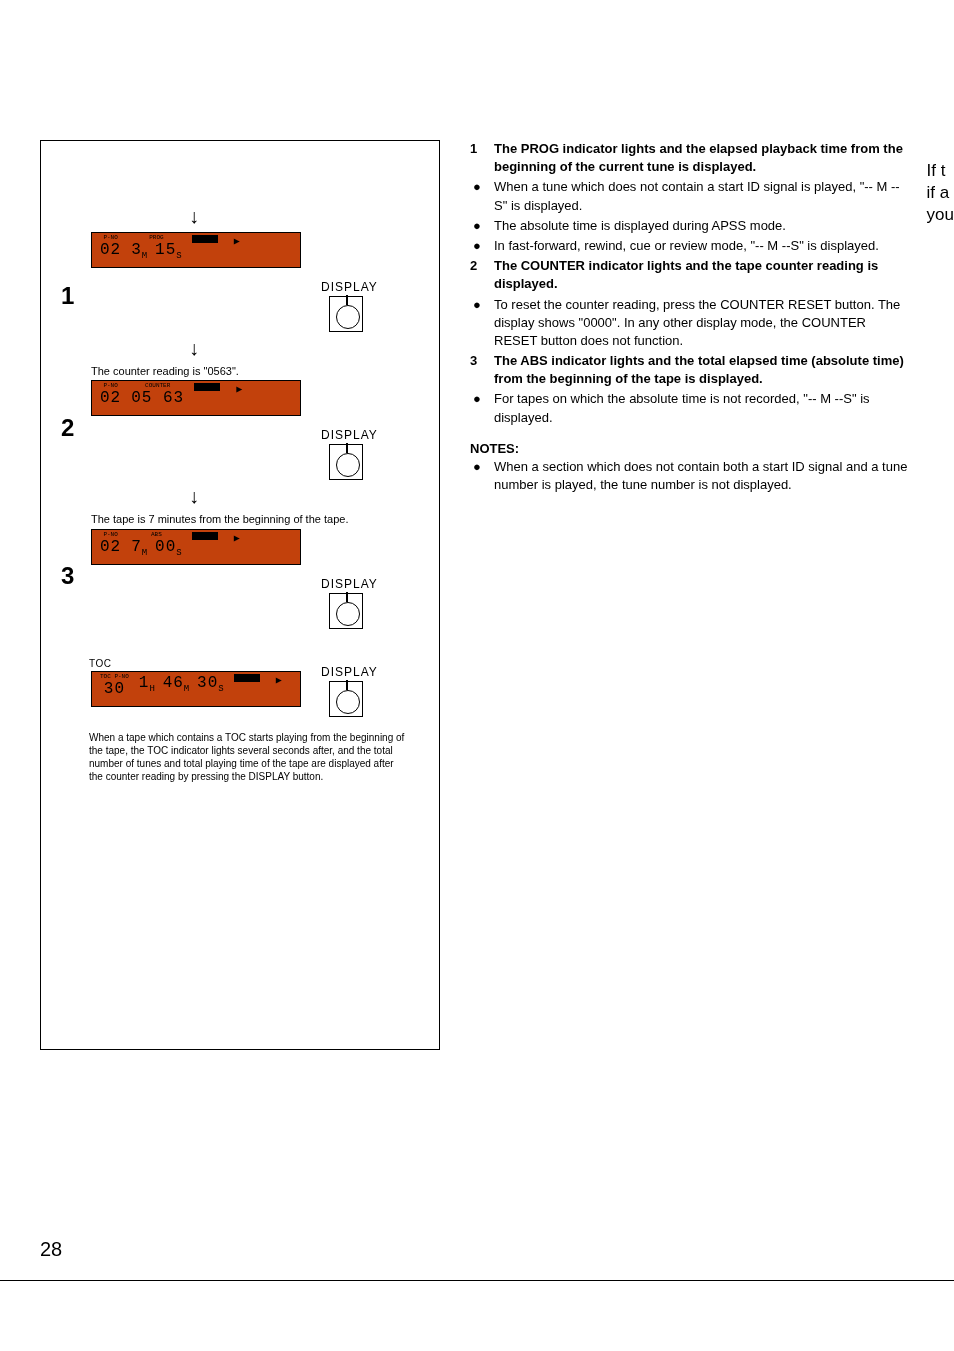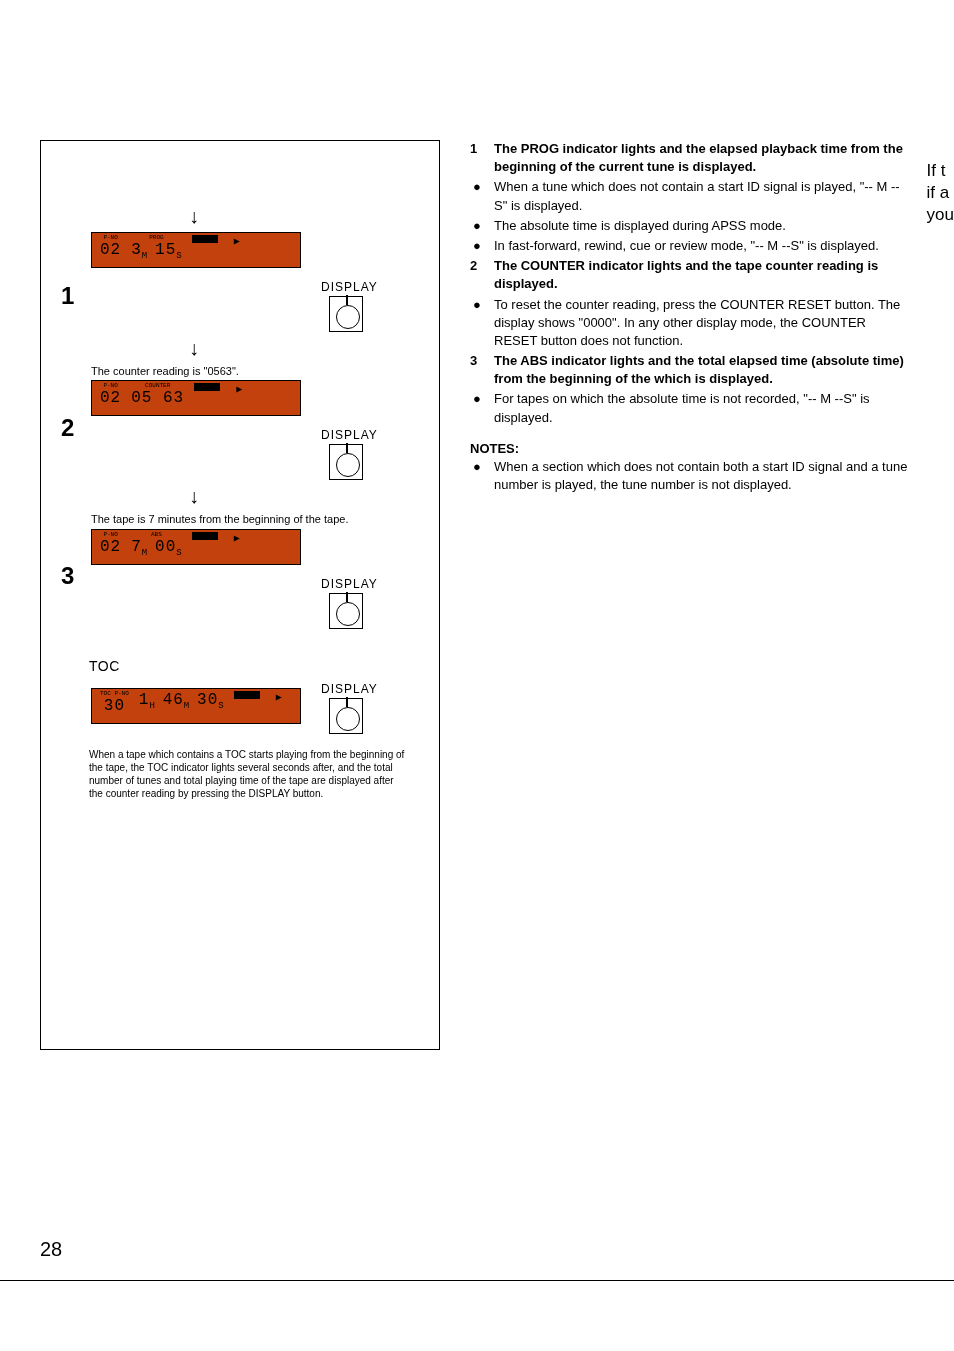--- a/index.html
+++ b/index.html
@@ -160,21 +160,21 @@
     border-top: 1px solid #000;
   }
   .edge-text {
     position: absolute;
     right: 0;
     top: 160px;
     font-size: 17px;
     line-height: 1.3;
     text-align: left;
   }
-  .toc-small { font-size: 14px; margin-left: 28px; margin-bottom: 14px; letter-spacing: 0.5px;}
+  .toc-small { font-size: 10px; margin-left: 28px; margin-bottom: 2px; letter-spacing: 0.5px;}
   .lcd-col { display: flex; flex-direction: column; align-items: center; }
   .step-main { display: flex; }
 </style>
 </head>
 <body>
 
 <div class="page">
 
   <div class="left-col">
 
@@ -313,21 +313,21 @@
     <div class="item-row">
       <div class="item-num">2</div>
       <div class="item-text bold">The COUNTER indicator lights and the tape counter reading is displayed.</div>
     </div>
     <div class="item-row">
       <div class="item-bullet">●</div>
       <div class="item-text">To reset the counter reading, press the COUNTER RESET button. The display shows "0000". In any other display mode, the COUNTER RESET button does not function.</div>
     </div>
     <div class="item-row">
       <div class="item-num">3</div>
-      <div class="item-text bold">The ABS indicator lights and the total elapsed time (absolute time) from the beginning of the which is displayed.</div>
+      <div class="item-text bold">The ABS indicator lights and the total elapsed time (absolute time) from the beginning of the tape is displayed.</div>
     </div>
     <div class="item-row">
       <div class="item-bullet">●</div>
       <div class="item-text">For tapes on which the absolute time is not recorded, "-- M --S" is displayed.</div>
     </div>
 
     <div class="notes-head">NOTES:</div>
     <div class="item-row">
       <div class="item-bullet">●</div>
       <div class="item-text">When a section which does not contain both a start ID signal and a tune number is played, the tune number is not displayed.</div>

